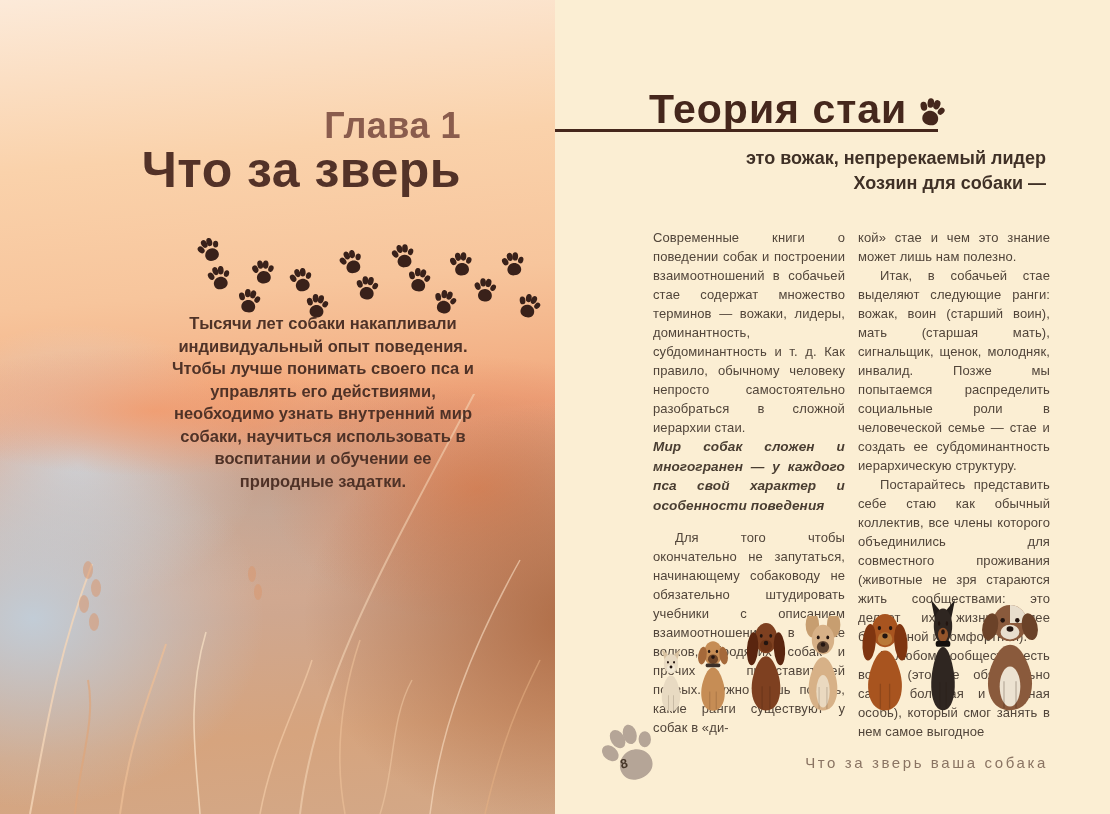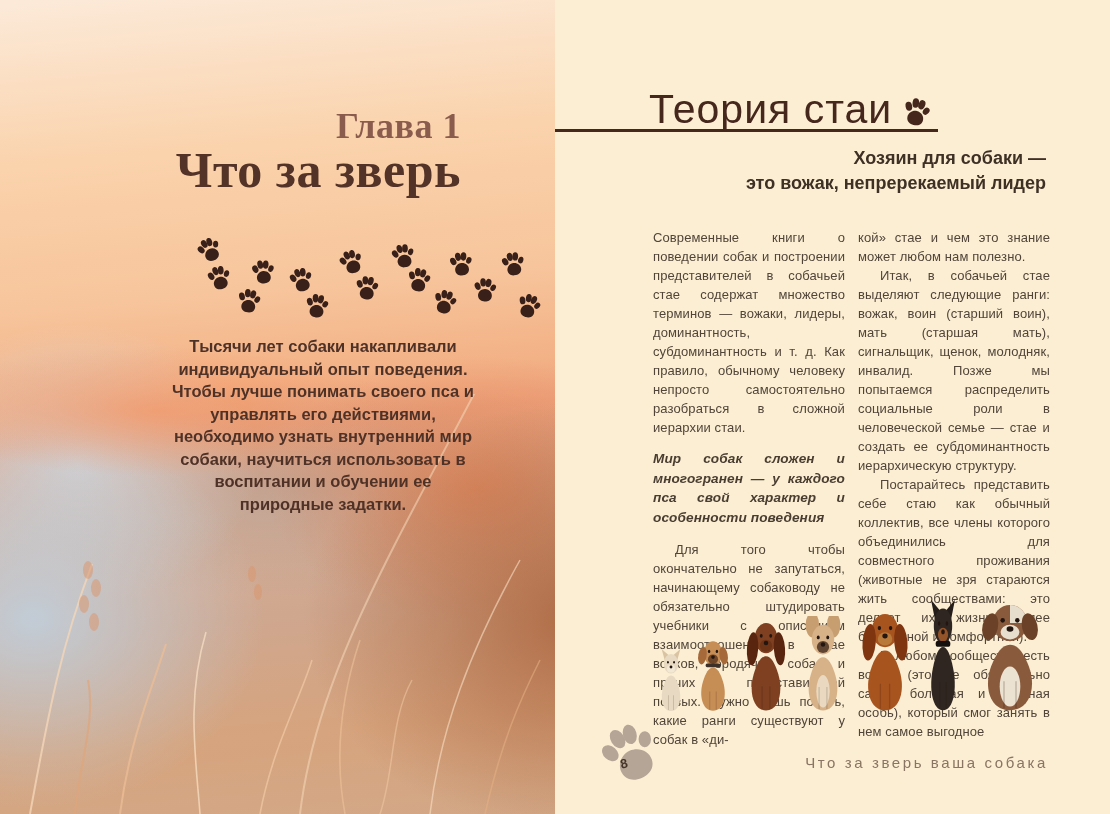--- a/index.html
+++ b/index.html
@@ -14,64 +14,64 @@
     left:0;
     background:
       radial-gradient(ellipse 340px 90px at 28% 50.5%, rgba(245,150,100,.75), rgba(245,150,100,0) 72%),
       radial-gradient(ellipse 330px 270px at 6% 76%, rgba(193,206,218,.95), rgba(193,206,218,0) 70%),
       radial-gradient(ellipse 260px 200px at 14% 57%, rgba(206,217,226,.8), rgba(206,217,226,0) 70%),
       radial-gradient(ellipse 380px 300px at 104% 76%, rgba(172,102,62,.9), rgba(172,102,62,0) 72%),
       radial-gradient(ellipse 300px 190px at 86% 60%, rgba(228,131,84,.8), rgba(228,131,84,0) 70%),
       radial-gradient(ellipse 600px 150px at 55% 60%, rgba(160,150,144,.45), rgba(160,150,144,0) 72%),
       linear-gradient(175deg,#fcead9 0%,#fad2ab 20%,#f7c59c 36%,#f3b186 47%,#eda27c 52%,#d9af97 62%,#cfa78f 74%,#d6a47e 88%,#d3a887 100%);
   }
-  .chapter-block{position:absolute;top:106px;right:94px;text-align:right;font-family:Liberation Serif, serif;}
+  .chapter-block{position:absolute;top:106px;right:94px;text-align:right;}
   .chapter-label{
     font-size:36px;font-weight:bold;line-height:40px;
     color:var(--chapter-label-brown,#8a5c4d);letter-spacing:.5px;
   }
   .chapter-title{
     margin:2px 0 0;font-size:50px;font-weight:bold;line-height:45px;
     color:var(--chapter-title-brown,#533228);letter-spacing:.5px;
   }
   .paw-trail{position:absolute;left:0;top:0;width:555px;height:814px;pointer-events:none;}
   .paw-trail svg{position:absolute;}
   .intro{
-    position:absolute;left:166px;top:335px;width:314px;margin:0;
+    position:absolute;left:166px;top:312px;width:314px;margin:0;
     text-align:center;font-size:16.5px;font-weight:bold;line-height:22.5px;
     color:var(--intro-text,#4f3227);
   }
   .grass{position:absolute;left:0;bottom:0;}
   
   .page-right{left:555px;background:var(--page-cream,#fbeed3);}
   .title-rule{
     position:absolute;left:0;top:129px;width:383px;height:2.5px;
     background:var(--title-brown,#45271c);
   }
   .section-title{
     position:absolute;left:94px;top:86px;margin:0;
-    font-size:41px;font-weight:normal;letter-spacing:1px;
+    font-size:41px;font-weight:bold;letter-spacing:1px;
     color:var(--title-brown,#45271c);white-space:nowrap;
   }
   .title-paw{display:inline-block;margin-left:10px;transform:rotate(14deg) translateY(3px);}
   .subtitle{
     position:absolute;right:64px;top:146px;text-align:right;
     font-size:18px;font-weight:bold;line-height:25px;
     color:var(--subtitle-brown,#3f3026);
   }
   .col{
     position:absolute;top:228px;width:192px;
     font-size:13px;line-height:19px;text-align:justify;
     color:var(--body-text,#51453a);letter-spacing:.1px;
   }
   .col-1{left:98px;}
   .col-2{left:303px;}
   .col p{margin:0;}
   .col p.indent{text-indent:22px;}
-  .col p.lead{margin:12px 0 13px;font-weight:bold;font-style:italic;font-size:13.6px;line-height:19.5px;color:#493d31;}
+  .col p.lead{margin:0 0 13px;font-weight:bold;font-style:italic;font-size:13.6px;line-height:19.5px;color:#493d31;}
   .dogs-row{
     position:absolute;left:98px;bottom:102px;width:400px;
     display:flex;align-items:flex-end;justify-content:space-between;
   }
   .dogs-row svg{display:block;flex:0 0 auto;}
   .footer-paw{position:absolute;left:42px;top:720px;width:66px;height:64px;}
   .footer-paw svg{position:absolute;left:0;top:0;transform:rotate(-24deg);}
   .pagenum{
     position:absolute;left:17px;top:36px;width:20px;text-align:center;
     font-size:13px;font-weight:bold;color:var(--page-number-color,#453528);
@@ -179,31 +179,31 @@
   </section>
 
   <section class="page page-right">
     <div class="title-rule"></div>
 
     <h2 class="section-title"><span>Теория стаи</span><span class="title-paw"><svg width="30" height="30" fill="#45271c">
             <use href="#paw"></use>
           </svg></span></h2>
 
     <div class="subtitle">
+      <div>это вожак, непререкаемый лидер</div>
       <div>Хозяин для собаки  —</div>
-      <div>это вожак, непререкаемый лидер</div>
     </div>
 
     <div class="col col-1" id="colLeft">
-        <p>Современные книги о поведении собак и построении представителей в собачьей стае содержат множество терминов — вожаки, лидеры, доминантность, субдоминантность и т. д. Как правило, обычному человеку непросто самостоятельно разобраться в сложной иерархии стаи.</p>
+        <p>Современные книги о поведении собак и построении взаимоотношений в собачьей стае содержат множество терминов — вожаки, лидеры, доминантность, субдоминантность и т. д. Как правило, обычному человеку непросто самостоятельно разобраться в сложной иерархии стаи.</p>
         <p class="lead">Мир собак сложен и многогранен — у каждого пса свой характер и особенности поведения</p>
         <p class="indent">Для того чтобы окончательно не запутаться, начинающему собаководу не обязательно штудировать учебники с описанием взаимоотношений в стае волков, бродячих собак и прочих представителей псовых. Нужно лишь понять, какие ранги существуют у собак в «ди-</p>
       </div>
     <div class="col col-2" id="colRight">
-        <p>кой» стае и чем это знание может любом нам полезно.</p>
+        <p>кой» стае и чем это знание может лишь нам полезно.</p>
         <p class="indent">Итак, в собачьей стае выделяют следующие ранги: вожак, воин (старший воин), мать (старшая мать), сигнальщик, щенок, молодняк, инвалид. Позже мы попытаемся распределить социальные роли в человеческой семье — стае и создать ее субдоминантность иерархическую структуру.</p>
         <p class="indent">Постарайтесь представить себе стаю как обычный коллектив, все члены которого объединились для совместного проживания (животные не зря стараются жить сообществами: это делает их жизнь более безопасной и комфортной).</p>
         <p class="indent">В любом сообществе есть вожак (это не обязательно самая большая и сильная особь), который смог занять в нем самое выгодное</p>
       </div>
 
     <div class="dogs-row" id="dogsRow">
         <svg viewBox="0 0 100 130" preserveAspectRatio="none" width="36" height="64">
     <path d="M50,128 C27,128 19,103 28,80 C34,65 41,56 50,56 C59,56 66,65 72,80 C81,103 73,128 50,128 Z" fill="#e8dac2"></path>
 
     <path d="M43,96 L43,126 M57,96 L57,126" stroke="rgba(35,18,8,.18)" stroke-width="2" fill="none"></path>

